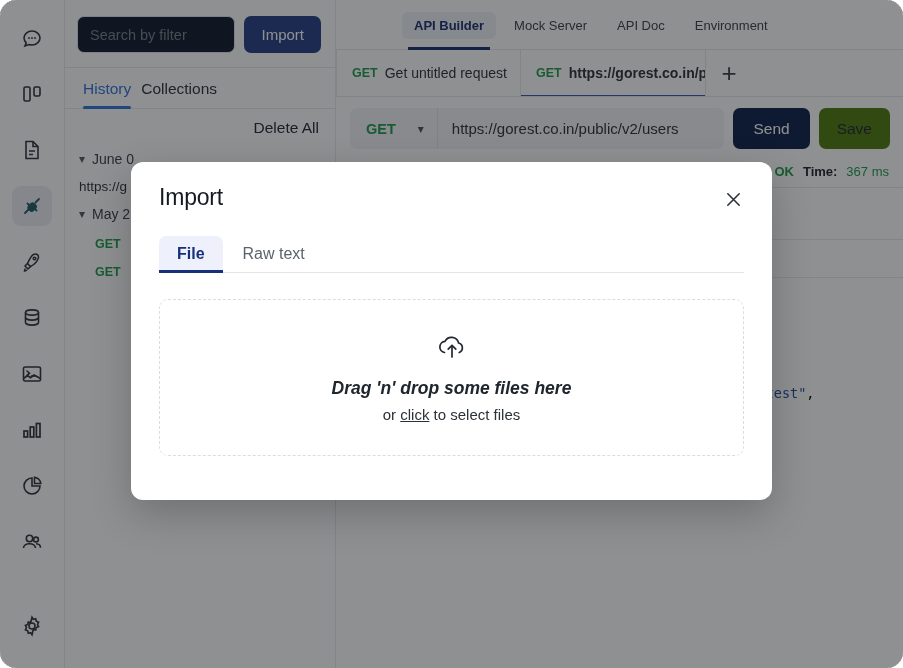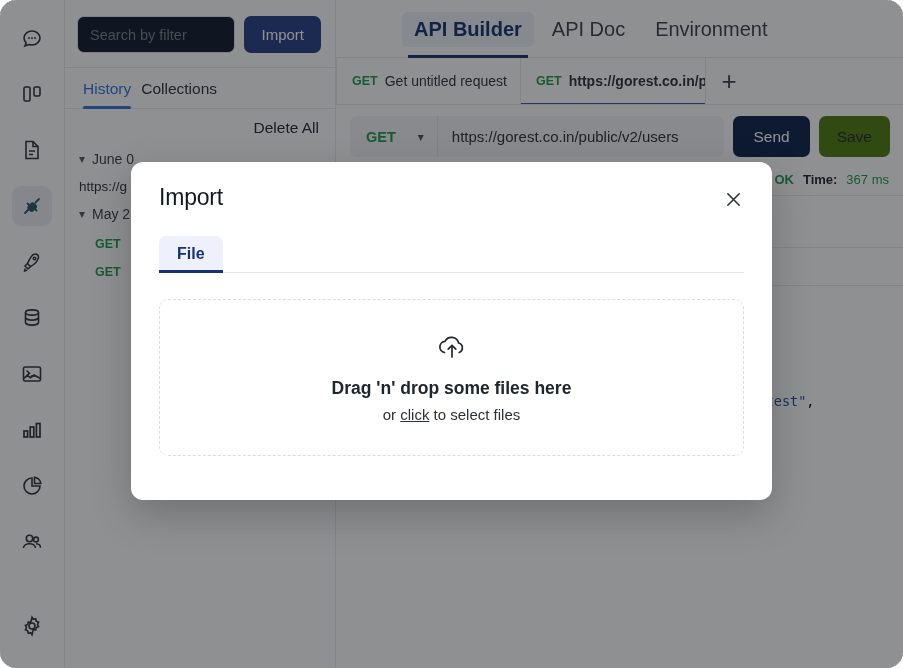--- a/index.html
+++ b/index.html
@@ -117,21 +117,21 @@
     flex: 1 1 auto; height: 100%;
     display: flex; flex-direction: column;
     background: #ffffff; min-width: 0;
   }
   .topnav {
     display: flex; align-items: center; gap: 6px;
     padding: 12px 0 10px 66px;
     border-bottom: 1px solid #e6e8ec;
   }
   .nav-tab {
-    font-size: 20px; color: #3b4149;
+    font-size: 13px; color: #3b4149;
     padding: 6px 12px; border-radius: 6px; position: relative;
   }
   .nav-tab.active {
     color: #15306e; font-weight: 700; background: #eef1f6;
   }
   .nav-tab.active::after {
     content: ""; position: absolute; left: 6px; right: 6px; bottom: -11px;
     height: 3px; background: #15306e;
   }
 
@@ -276,20 +276,21 @@
   .dropzone {
     margin-top: 26px; height: 157px;
     border: 1.6px dashed #d9dde3; border-radius: 9px;
     display: flex; flex-direction: column;
     align-items: center; justify-content: center;
   }
   .dz-icon { color: #23282f; margin-bottom: 11px; }
   .dz-main {
     font-size: 17.5px; font-weight: 700; color: #20262e;
     margin-bottom: 7px;
+    font-style: italic;
   }
   .dz-sub { font-size: 15px; color: #2b3137; }
   .dz-sub u { text-decoration: underline; }
 </style>
 </head>
 <body>
 
 <div id="app">
 
   <div id="base">
@@ -430,20 +431,21 @@
       </div>
       <div class="hist-item">
         <span class="m-get">GET</span>
         <span class="u"></span>
       </div>
     </div>
 
     <div class="main">
       <div class="topnav">
         <div class="nav-tab active">API Builder</div>
+        <div class="nav-tab">Mock Server</div>
         <div class="nav-tab">API Doc</div>
         <div class="nav-tab">Environment</div>
       </div>
 
       <div class="reqtabs">
         <div class="rtab">
           <span class="m-get">GET</span>
           <span class="u">Get untitled request</span>
         </div>
         <div class="rtab active">
@@ -514,20 +516,21 @@
       <div class="modal-title">Import</div>
       <div class="close-x">
         <svg width="21" height="21" viewBox="0 0 24 24" fill="none" stroke="currentColor" stroke-width="1.8" stroke-linecap="round">
           <path d="M5.5 5.5l13 13M18.5 5.5l-13 13"></path>
         </svg>
       </div>
     </div>
 
     <div class="modal-tabs">
       <div class="mtab active">File</div>
+      <div class="mtab">Raw text</div>
     </div>
 
     <div class="dropzone">
       <span class="dz-icon">
         <svg width="34" height="30" viewBox="0 0 34 30" fill="none" stroke="currentColor" stroke-width="1.7" stroke-linecap="round" stroke-linejoin="round">
           <path d="M9.5 19.5A5.6 5.6 0 0 1 10 8.4a7.3 7.3 0 0 1 13.6 1.6 5 5 0 0 1 .6 9.5"></path>
           <path d="M17 24V12.5"></path>
           <path d="M13.2 16.1L17 12.3l3.8 3.8"></path>
         </svg>
       </span>

